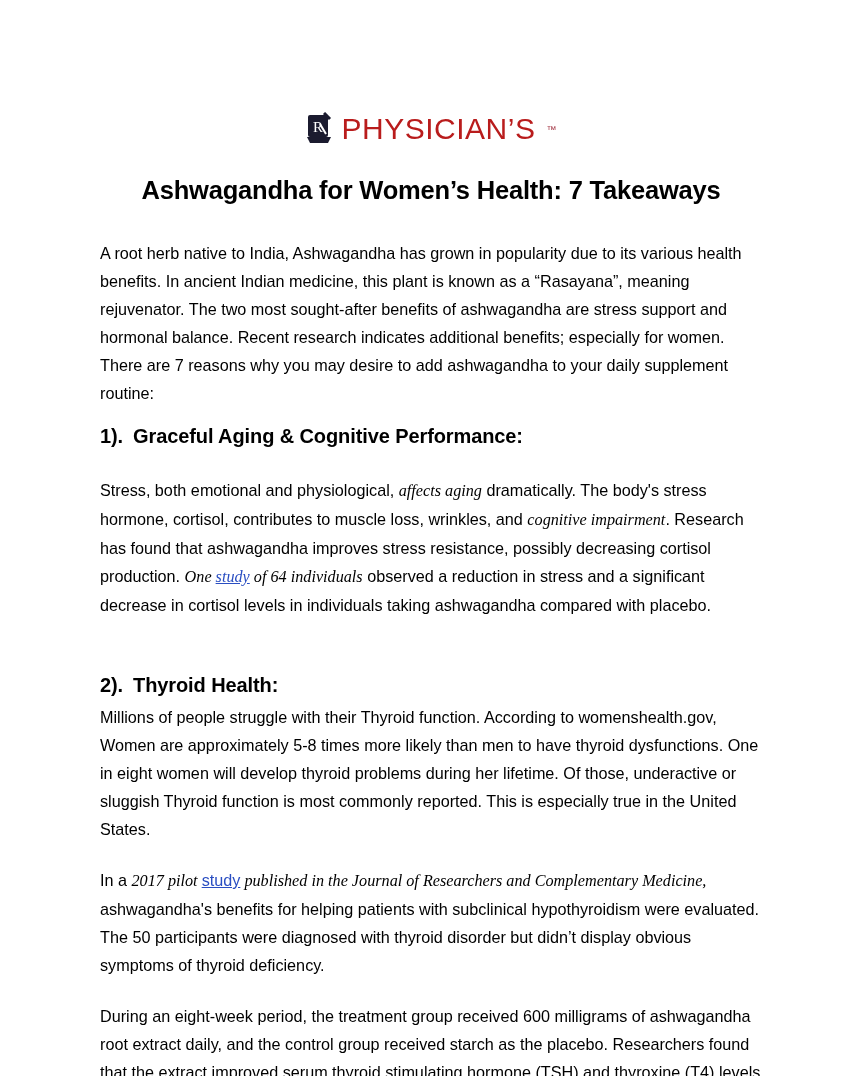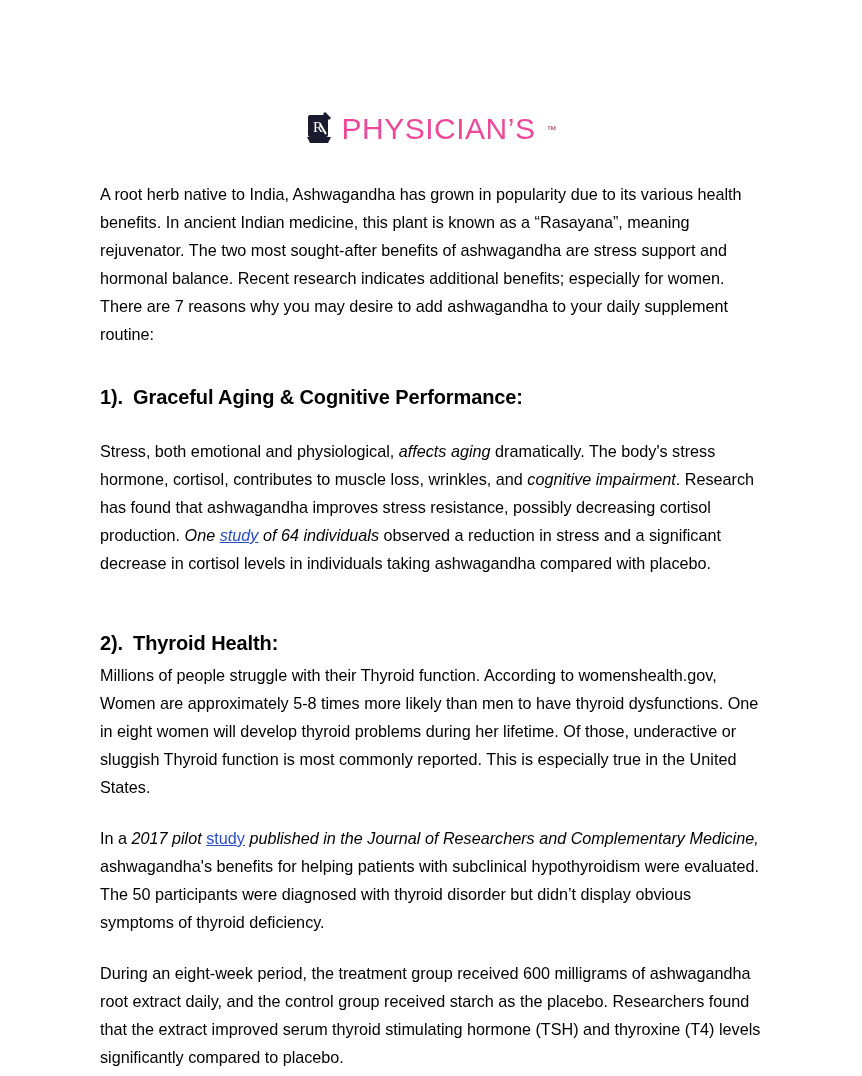--- a/index.html
+++ b/index.html
@@ -40,21 +40,21 @@
     height: 34px;
     position: relative;
     display: inline-block;
   }
   .logo-mark svg { display: block; }
   .logo-word1 {
     font-family: "Liberation Sans", sans-serif;
     font-size: 30px;
     font-weight: 400;
     letter-spacing: 0.5px;
-    color: #ec4899;
+    color: #b91c1c;
     text-align: center;
   }
   .logo-word2 {
     font-family: "Liberation Sans", sans-serif;
     font-size: 30px;
     font-weight: bold;
     letter-spacing: 0.5px;
     color: #9e2b3a;
   }
   .logo-tm {
@@ -85,29 +85,29 @@
     margin: 0 0 0 0;
   }
   .para + .para { margin-top: 23px; }
 
   h2.section {
     font-size: 20px;
     font-weight: bold;
     margin: 0;
     letter-spacing: -0.1px;
   }
-  .sec1-wrap { margin-top: 35px; }
+  .sec1-wrap { margin-top: 15px; }
   .sec1-gap { height: 26px; }
   .sec2-wrap { margin-top: 52px; }
   .sec2-gap { height: 4px; }
 
   .h2-num { font-weight: bold; }
   .h2-spacer { display: inline-block; width: 10px; }
 
-  i, .it { font-style: italic; }
+  i, .it { font-style: italic; font-family: Liberation Serif, serif; }
   a.link {
     color: #2a4ec2;
     text-decoration: underline;
   }
   a.link.it { font-style: italic; }
 </style>
 </head>
 <body>
 
 <div class="page">
@@ -121,20 +121,21 @@
           <text x="12" y="20" font-family="Liberation Serif, serif" font-size="15" fill="#ffffff" text-anchor="middle">R</text>
           <line x1="14" y1="12" x2="20" y2="22" stroke="#ffffff" stroke-width="2"></line>
           <line x1="18" y1="1" x2="24" y2="7" stroke="#1b1b2f" stroke-width="3"></line>
         </svg>
       </span>
       <span class="logo-word1">PHYSICIAN’S</span>
       <span class="logo-tm">™</span>
     </div>
   </div>
 
+  <h1 class="doc-title">Ashwagandha for Women’s Health: 7 Takeaways</h1>
 
   <div class="content">
 
     <p class="para">A root herb native to India, Ashwagandha has grown in popularity due to its various health benefits. In ancient Indian medicine, this plant is known as a “Rasayana”, meaning rejuvenator. The two most sought-after benefits of ashwagandha are stress support and hormonal balance. Recent research indicates additional benefits; especially for women. There are 7 reasons why you may desire to add ashwagandha to your daily supplement routine:</p>
 
     <div class="sec1-wrap">
       <h2 class="section">
         <span class="h2-num">1).</span><span class="h2-spacer"></span><span>Graceful Aging &amp; Cognitive Performance:</span>
       </h2>
       <div class="sec1-gap"></div>

